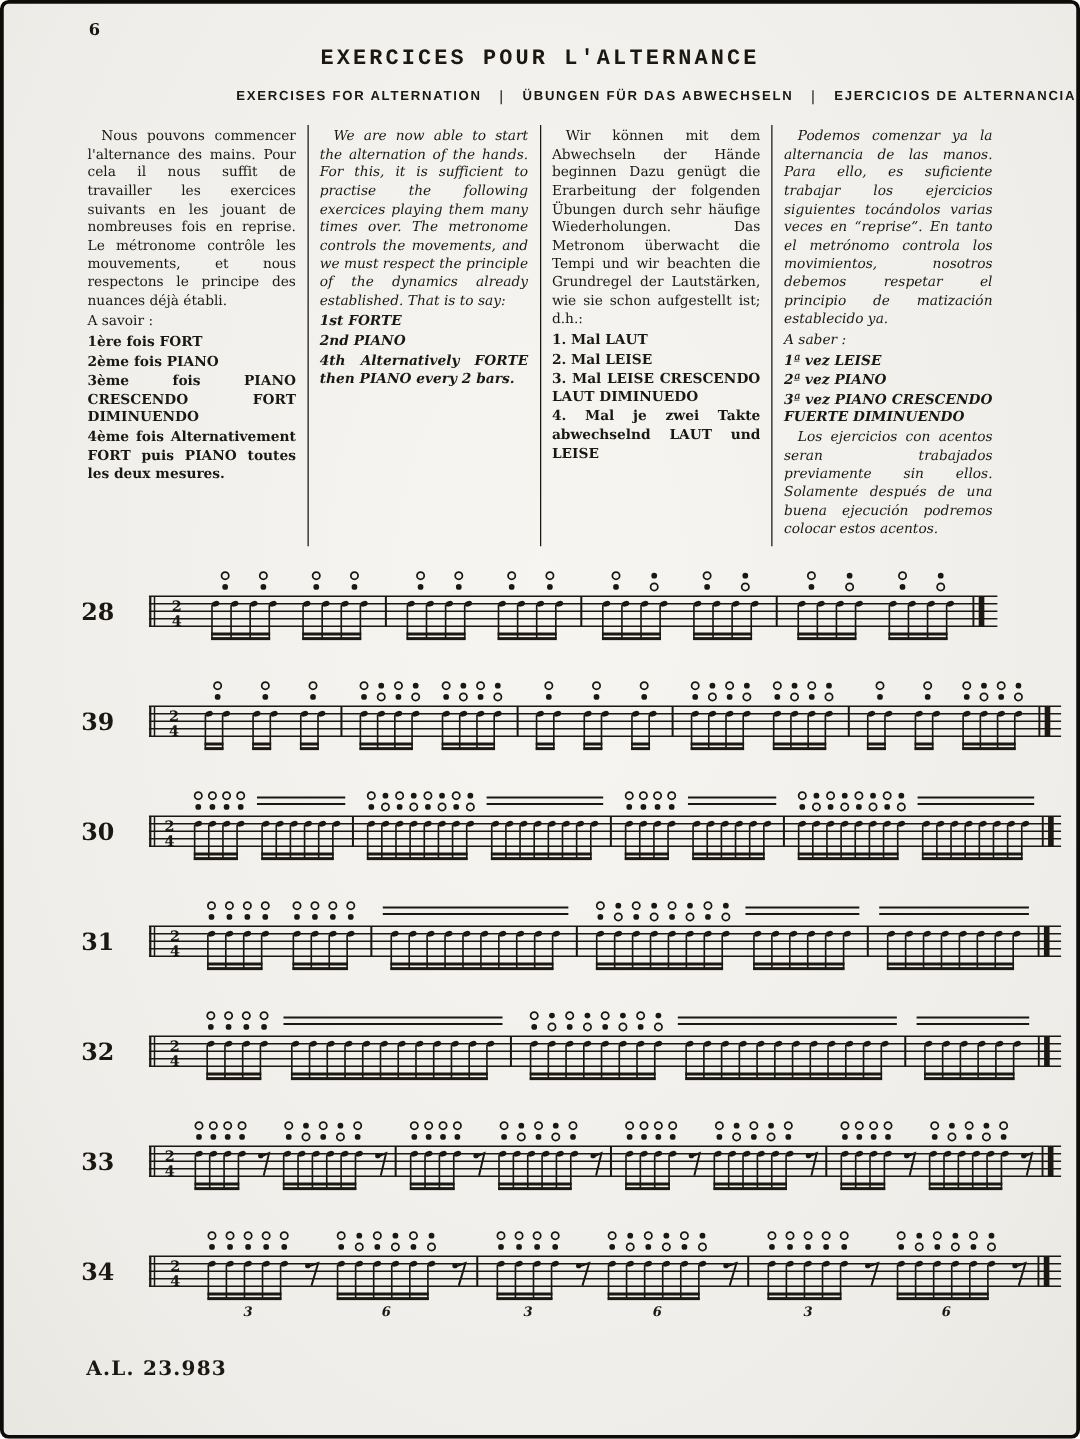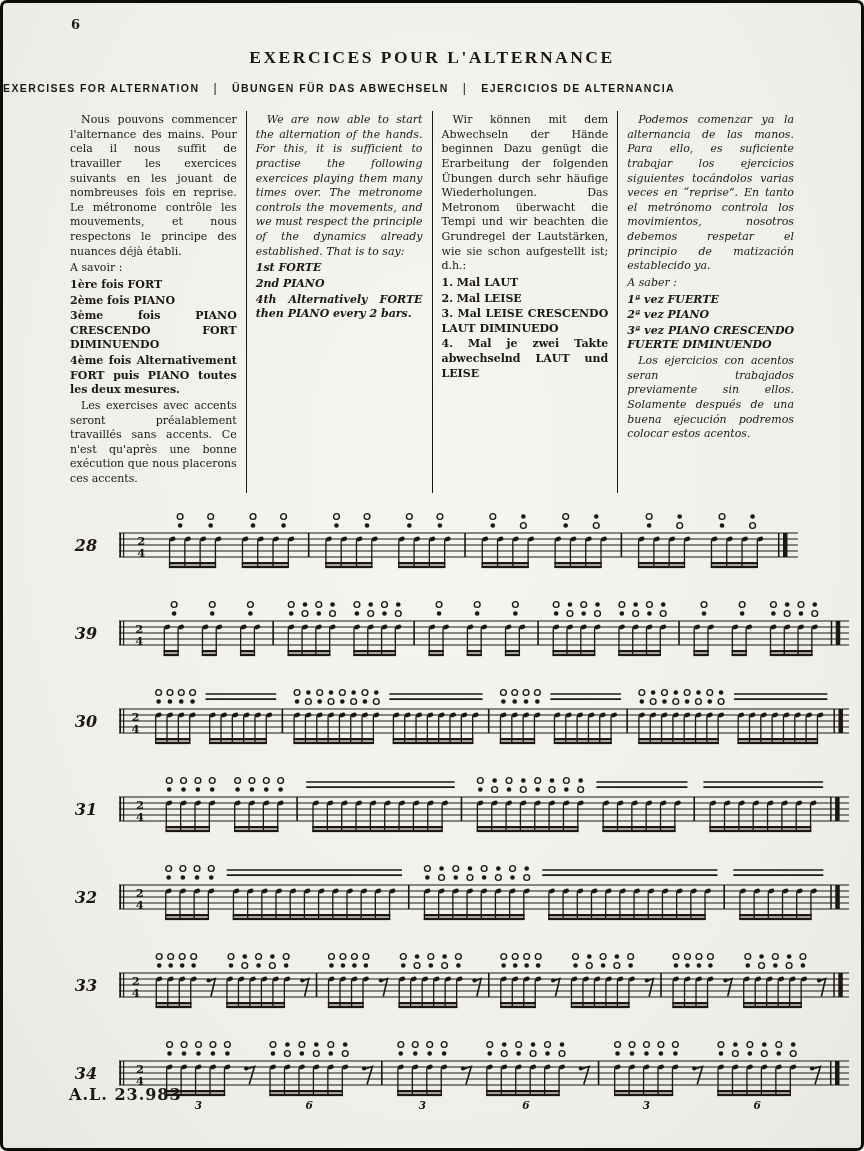--- a/index.html
+++ b/index.html
@@ -13,28 +13,28 @@
     overflow:hidden;
     color:#1b1812;
     font-family:"DejaVu Serif","Liberation Serif",serif;
   }
   .pagenum{
     position:absolute;top:14px;left:68px;
     font-size:13px;font-weight:bold;
   }
   .title{
     text-align:center;
-    margin-top:44px;
-    font-family:Liberation Serif, serif;
+    margin-top:34px;
+    font-family:Liberation Mono, monospace;
     font-weight:bold;
     font-size:17.5px;
     letter-spacing:2.5px;
   }
   .subtitles{
-    display:flex;justify-content:flex-start;align-items:center;
+    display:flex;justify-content:flex-end;align-items:center;
     gap:14px;margin-top:13px;
     font-family:"Liberation Sans","DejaVu Sans",sans-serif;
     font-weight:bold;font-size:10.5px;letter-spacing:1.4px;
   }
   .subtitles .sep{font-weight:normal;font-size:12px;}
   .cols{
     display:flex;
     margin:16px 58px 0 58px;
   }
   .col{
@@ -45,24 +45,23 @@
     text-align:justify;
   }
   .col + .col{border-left:1.6px solid #1b1812;}
   .col.it{font-style:italic;}
   .col p{margin:0 0 2px 0;text-indent:11px;}
   .col p.noind{text-indent:0;}
   .col .dyn{margin:1px 0;font-weight:bold;text-indent:0;}
   .music{margin:14px 0 0 62px;}
   .exrow{display:flex;align-items:center;margin-bottom:10px;}
   .exnum{
-    width:42px;text-align:center;padding-right:12px;
-    font-size:16px;font-weight:bold;
+    width:42px;text-align:left;padding-right:12px;
+    font-size:19px;font-weight:bold;
     font-family:"DejaVu Serif","Liberation Serif",serif;
-    font-style:italic;
   }
   .exrow svg{display:block;}
   .footer{
     position:absolute;left:66px;bottom:44px;
     font-size:16px;font-weight:bold;letter-spacing:1px;
   }
 </style>
 </head>
 <body>
 
@@ -80,39 +79,38 @@
   </div>
 
   <div class="cols">
     <div class="col">
       <p>Nous pouvons commencer l'alternance des mains. Pour cela il nous suffit de travailler les exercices suivants en les jouant de nombreuses fois en reprise. Le métronome contrôle les mouvements, et nous respectons le principe des nuances déjà établi.</p>
       <p class="noind">A savoir :</p>
       <p class="dyn">1ère fois FORT</p>
       <p class="dyn">2ème fois PIANO</p>
       <p class="dyn">3ème fois PIANO CRESCENDO FORT DIMINUENDO</p>
       <p class="dyn">4ème fois Alternativement FORT puis PIANO toutes les deux mesures.</p>
-      <p>Les exercises avec accents seront préalablement travaillés sans accents. Ce n'est qu'après une bonne exécution que nous placerons ces accents.</p>
     </div>
     <div class="col it">
       <p>We are now able to start the alternation of the hands. For this, it is sufficient to practise the following exercices playing them many times over. The metronome controls the movements, and we must respect the principle of the dynamics already established. That is to say:</p>
       <p class="dyn">1st FORTE</p>
       <p class="dyn">2nd PIANO</p>
       <p class="dyn">4th Alternatively FORTE then PIANO every 2 bars.</p>
     </div>
     <div class="col">
       <p>Wir können mit dem Abwechseln der Hände beginnen Dazu genügt die Erarbeitung der folgenden Übungen durch sehr häufige Wiederholungen. Das Metronom überwacht die Tempi und wir beachten die Grundregel der Lautstärken, wie sie schon aufgestellt ist; d.h.:</p>
       <p class="dyn">1. Mal LAUT</p>
       <p class="dyn">2. Mal LEISE</p>
       <p class="dyn">3. Mal LEISE CRESCENDO LAUT DIMINUEDO</p>
       <p class="dyn">4. Mal je zwei Takte abwechselnd LAUT und LEISE</p>
     </div>
     <div class="col it">
       <p>Podemos comenzar ya la alternancia de las manos. Para ello, es suficiente trabajar los ejercicios siguientes tocándolos varias veces en “reprise”. En tanto el metrónomo controla los movimientos, nosotros debemos respetar el principio de matización establecido ya.</p>
       <p class="noind">A saber :</p>
-      <p class="dyn">1ª vez FUERTE</p>
+      <p class="dyn">1ª vez LEISE</p>
       <p class="dyn">2ª vez PIANO</p>
       <p class="dyn">3ª vez PIANO CRESCENDO FUERTE DIMINUENDO</p>
       <p>Los ejercicios con acentos seran trabajados previamente sin ellos. Solamente después de una buena ejecución podremos colocar estos acentos.</p>
     </div>
   </div>
 
   <div class="music">
     <div class="exrow">
       <div class="exnum">28</div>
       <svg id="staff-0" width="730" height="78" viewBox="0 0 730 78">

